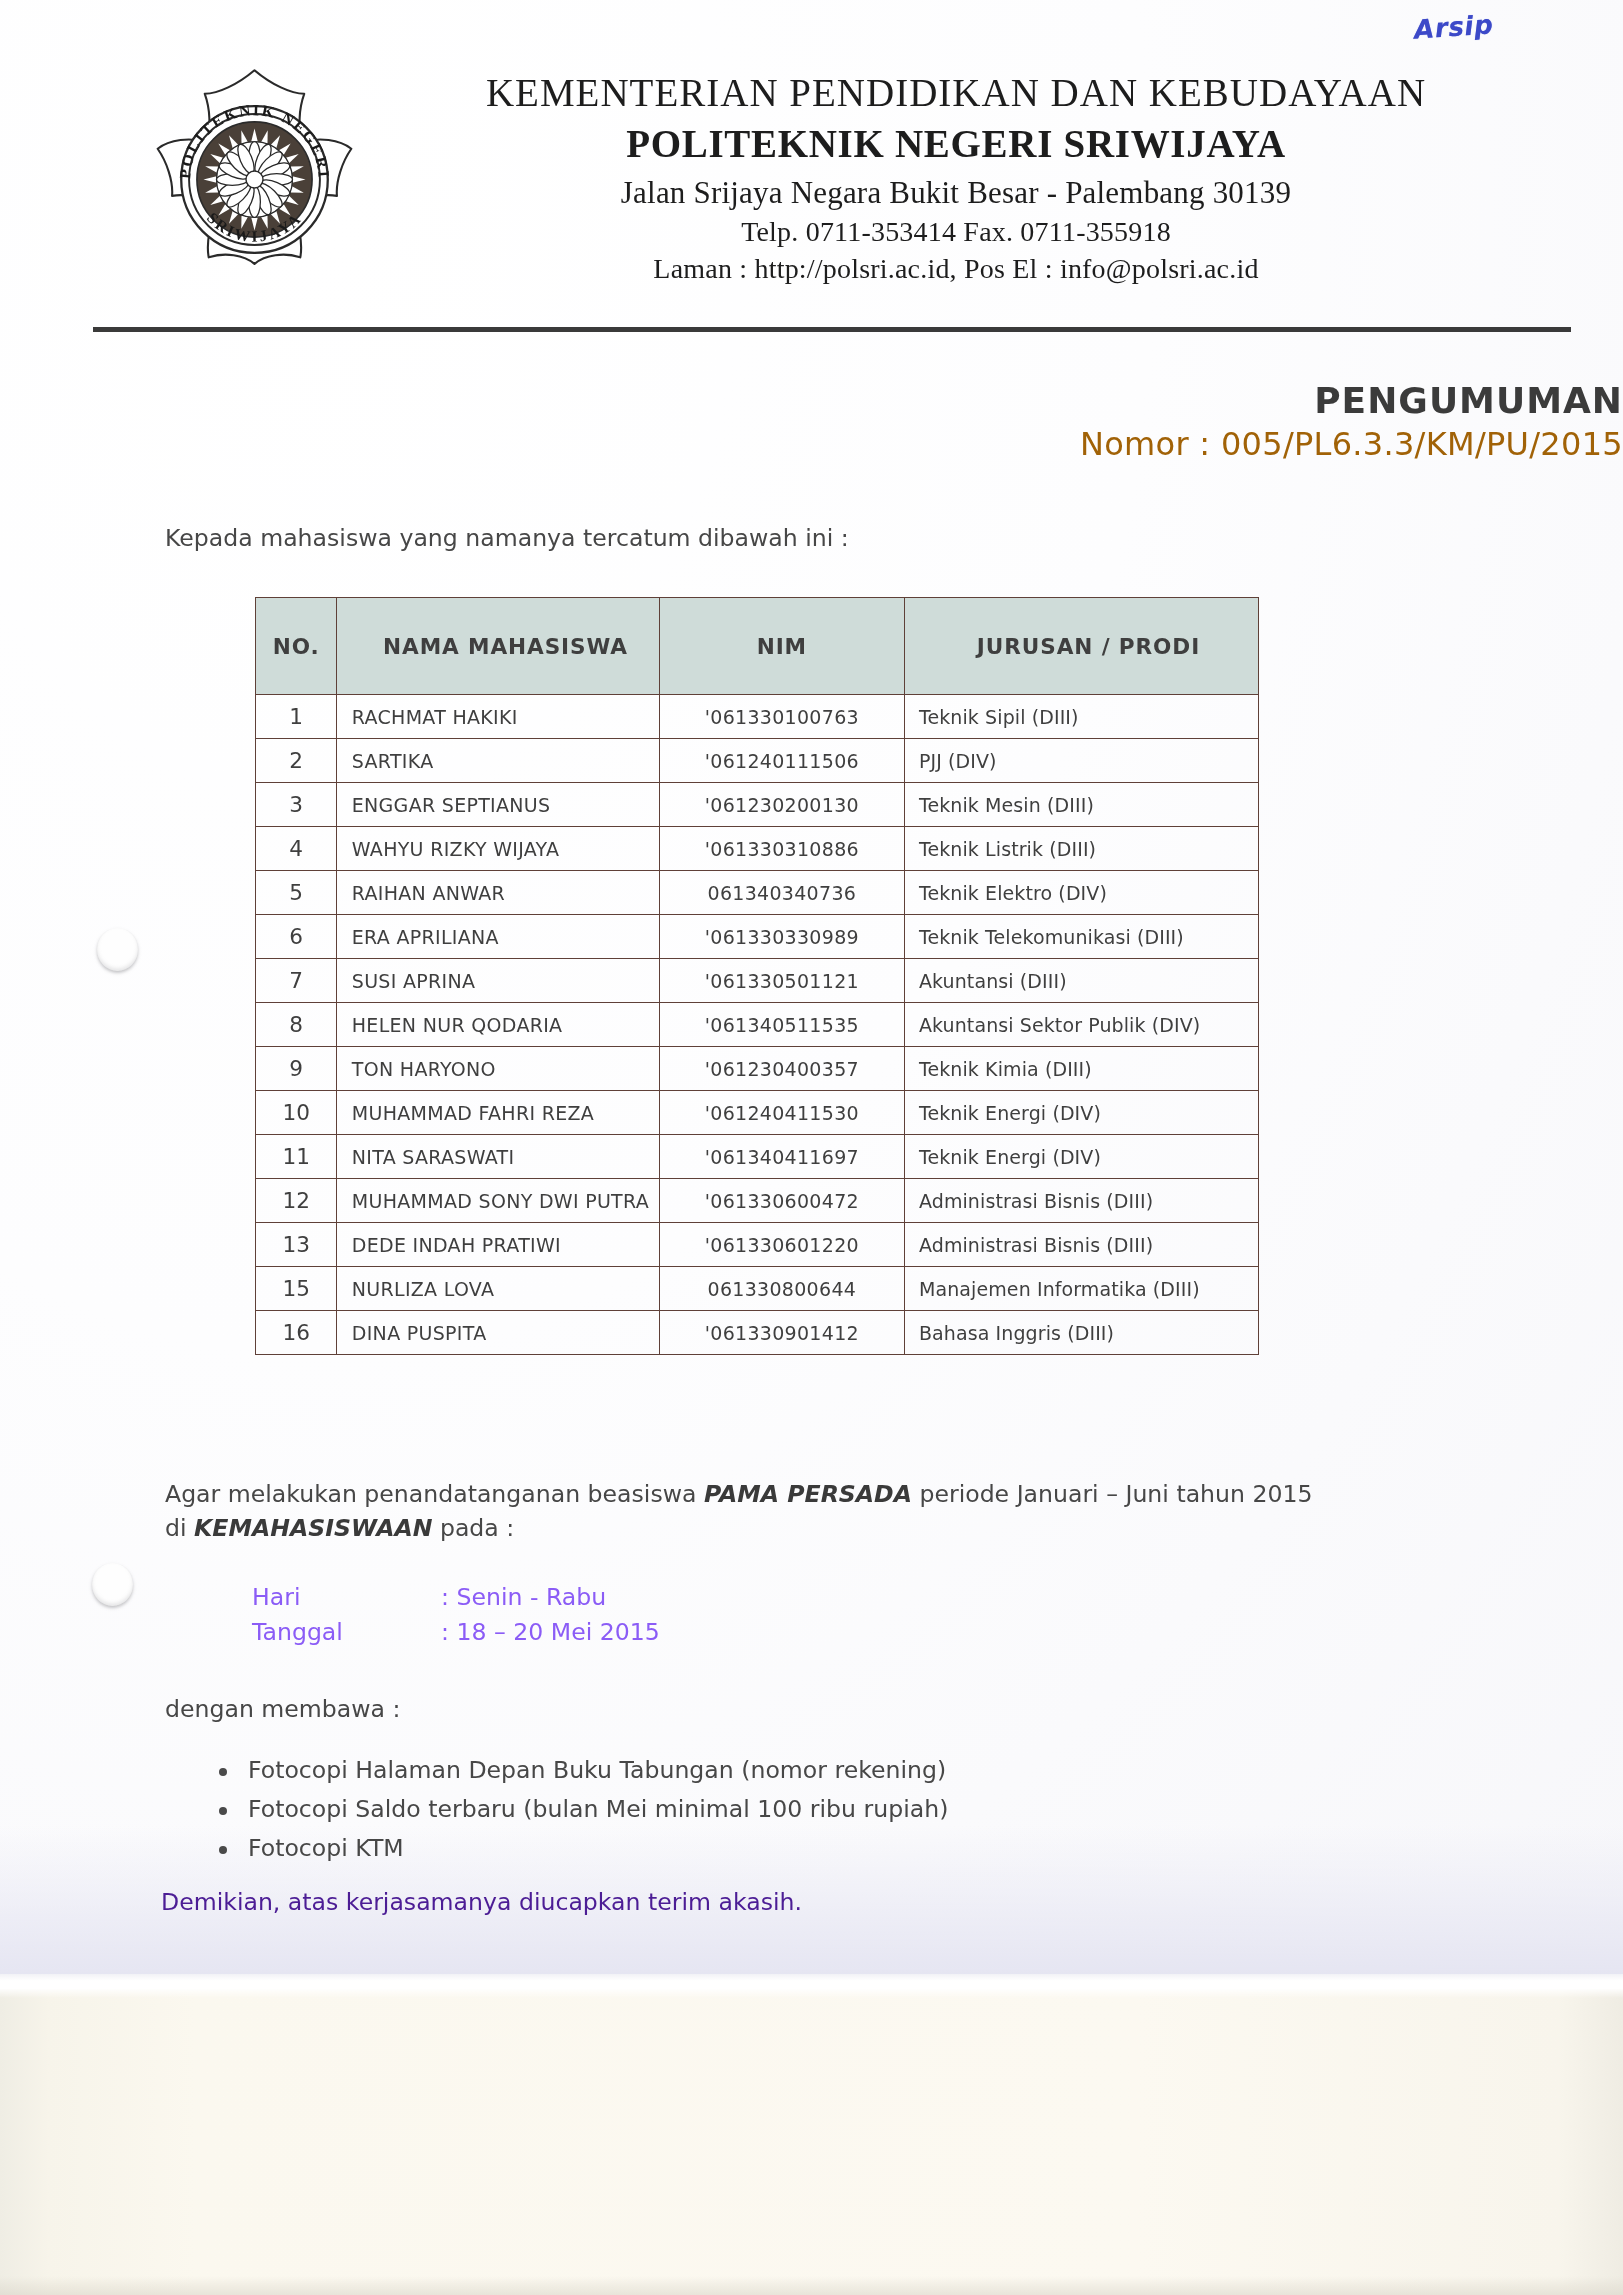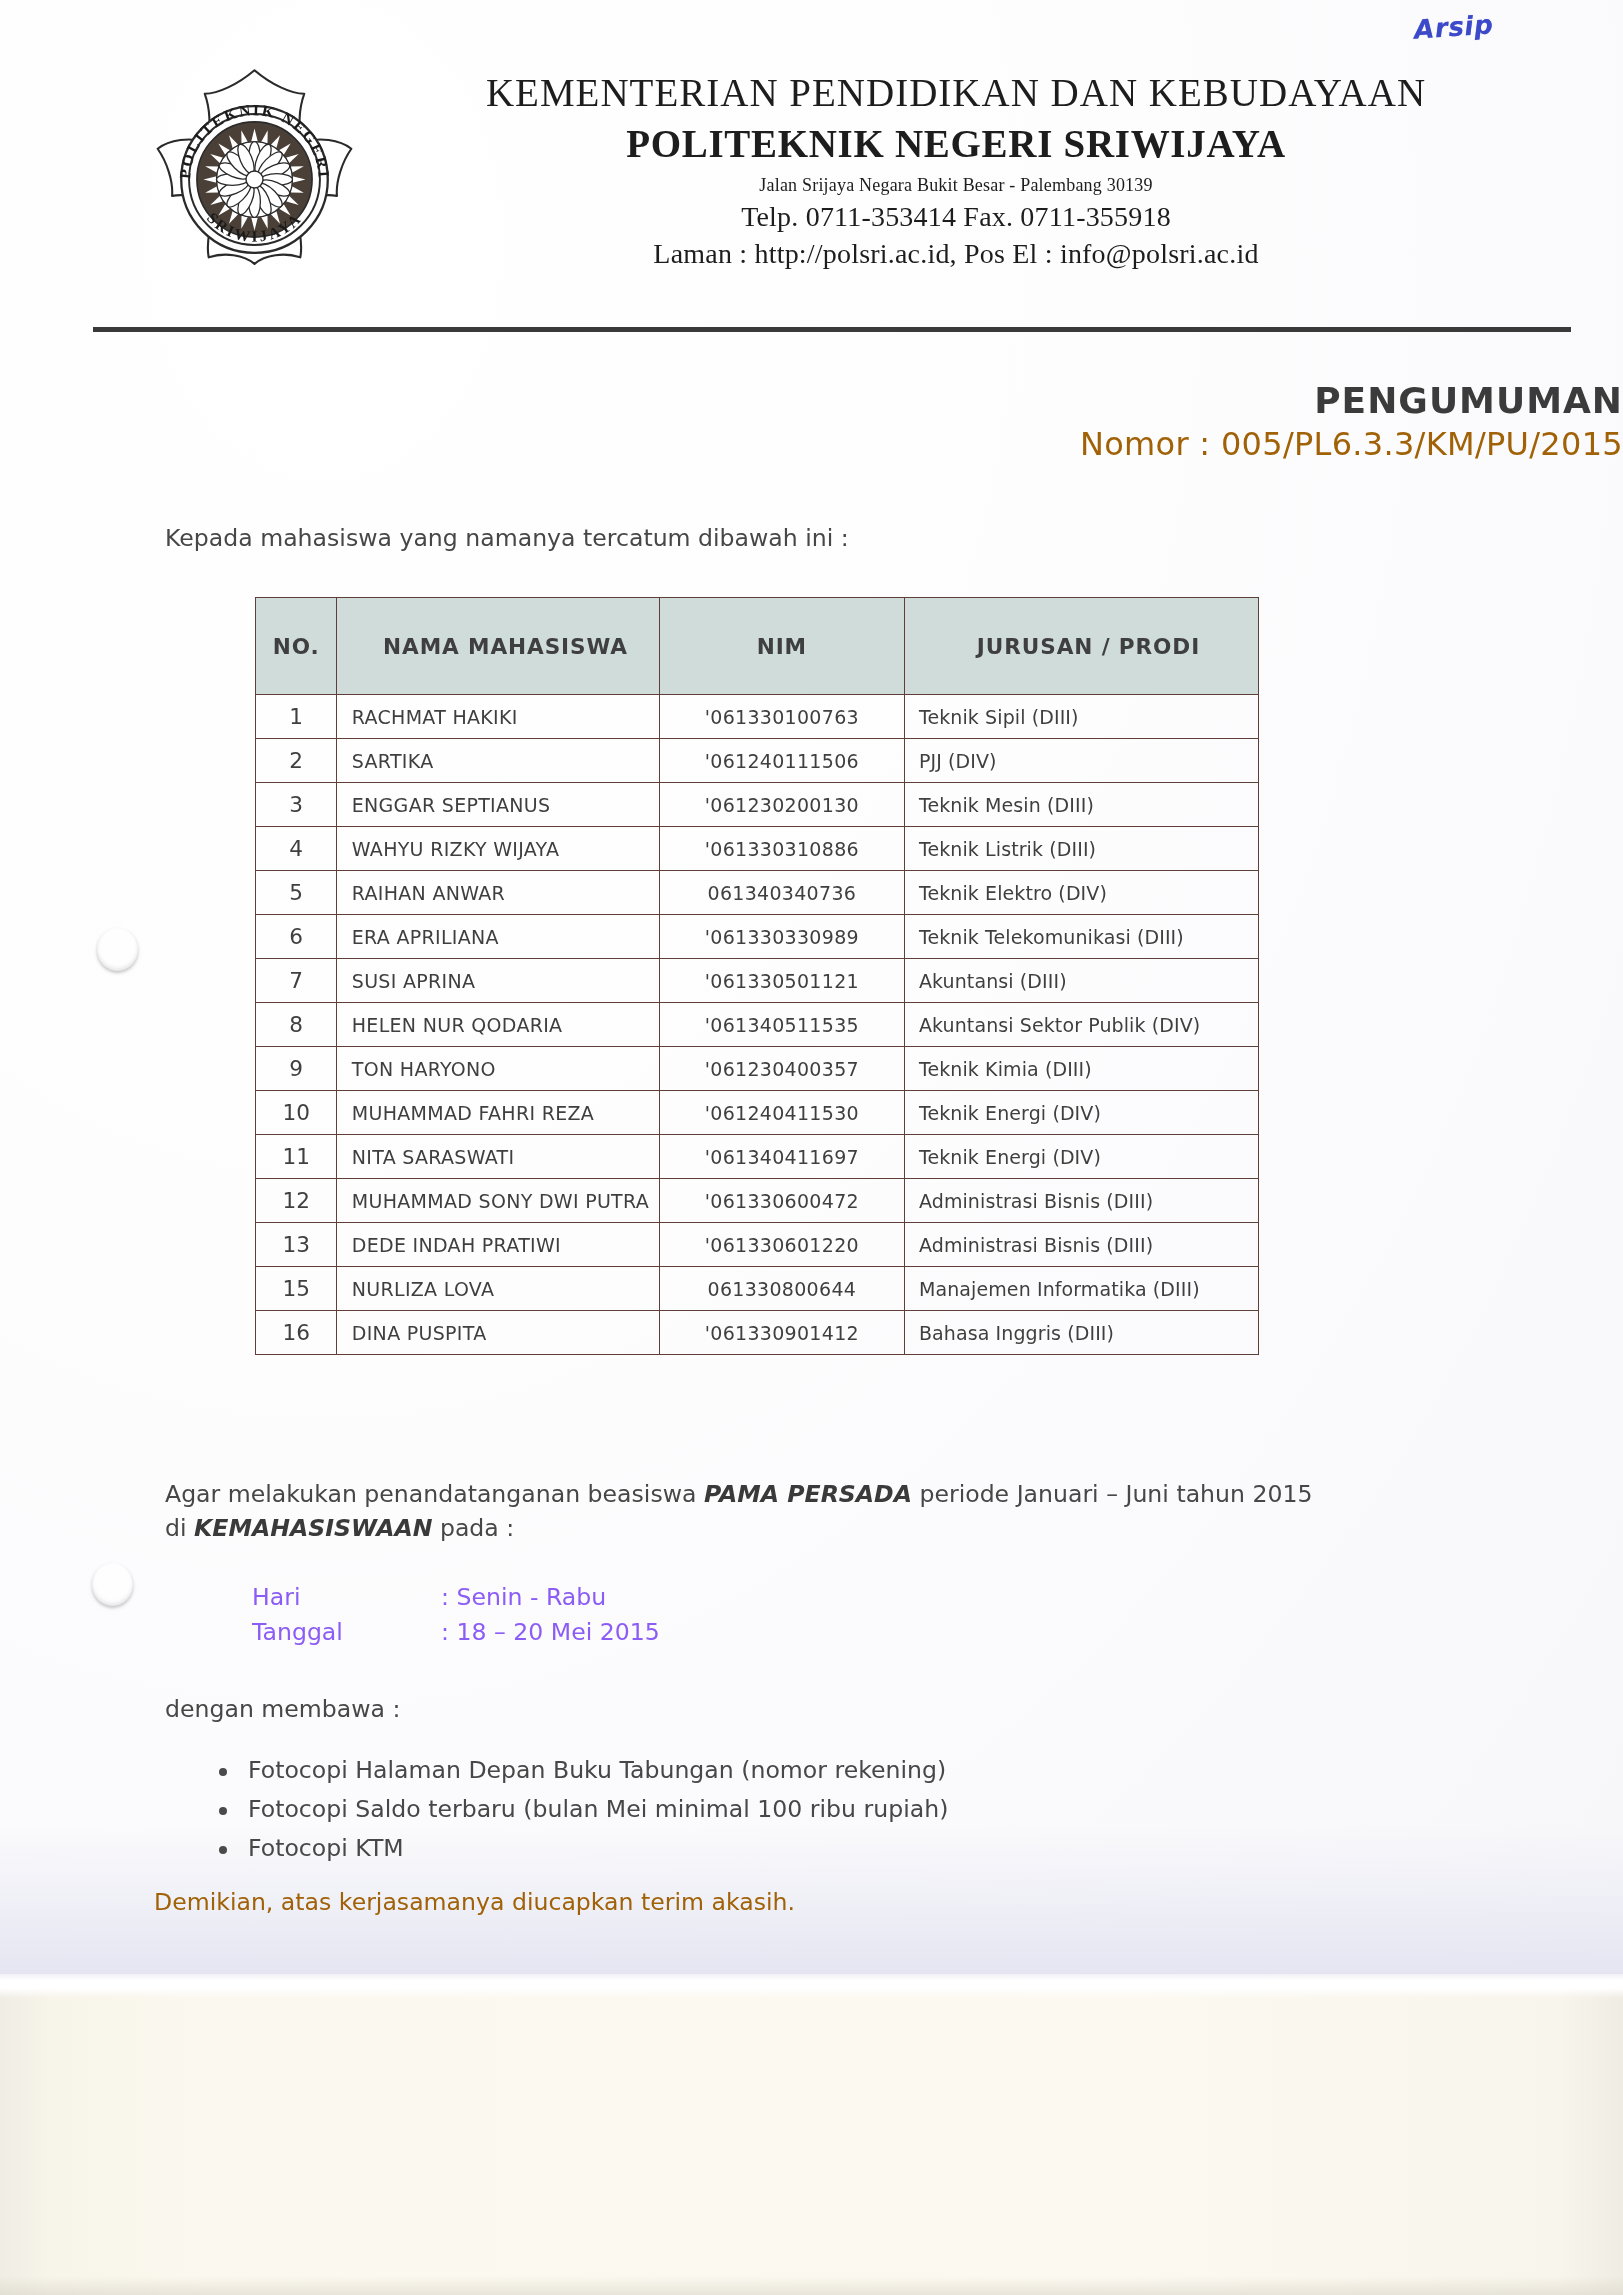--- a/index.html
+++ b/index.html
@@ -114,21 +114,21 @@
     line-height: 1.06;
     white-space: nowrap;
   }
   .head-line2 {
     font-size: 39px;
     font-weight: bold;
     letter-spacing: 0.7px;
     margin-top: 7.9px;
     white-space: nowrap;
   }
-  .head-line3 { font-size: 18px; margin-top: 9.2px; letter-spacing: 0.2px; }
+  .head-line3 { font-size: 31px; margin-top: 9.2px; letter-spacing: 0.2px; }
   .head-line4 { font-size: 28px; margin-top: 4.6px; letter-spacing: 0.2px; }
   .head-line5 { font-size: 28px; margin-top: 4.6px; letter-spacing: 0.2px; }
 
   .rule {
     position: absolute;
     left: 93px;
     top: 327px;
     width: 1478px;
     height: 4.6px;
     background: #3a3a3a;
@@ -250,24 +250,24 @@
     content: "";
     position: absolute;
     left: -29px;
     top: 12.4px;
     width: 7.9px; height: 7.9px;
     border-radius: 50%;
     background: #4a4a4a;
   }
   .closing {
     position: absolute;
-    left: 154px;
+    left: 161px;
     top: 1888px;
     font-size: 23.6px;
-    color: #a16207;
+    color: #4c1d95;
   }
 </style>
 </head>
 <body>
 
 <div id="page">
 
   <div class="paper"></div>
   <div class="paper-tint"></div>
   <div class="paper-edge"></div>

